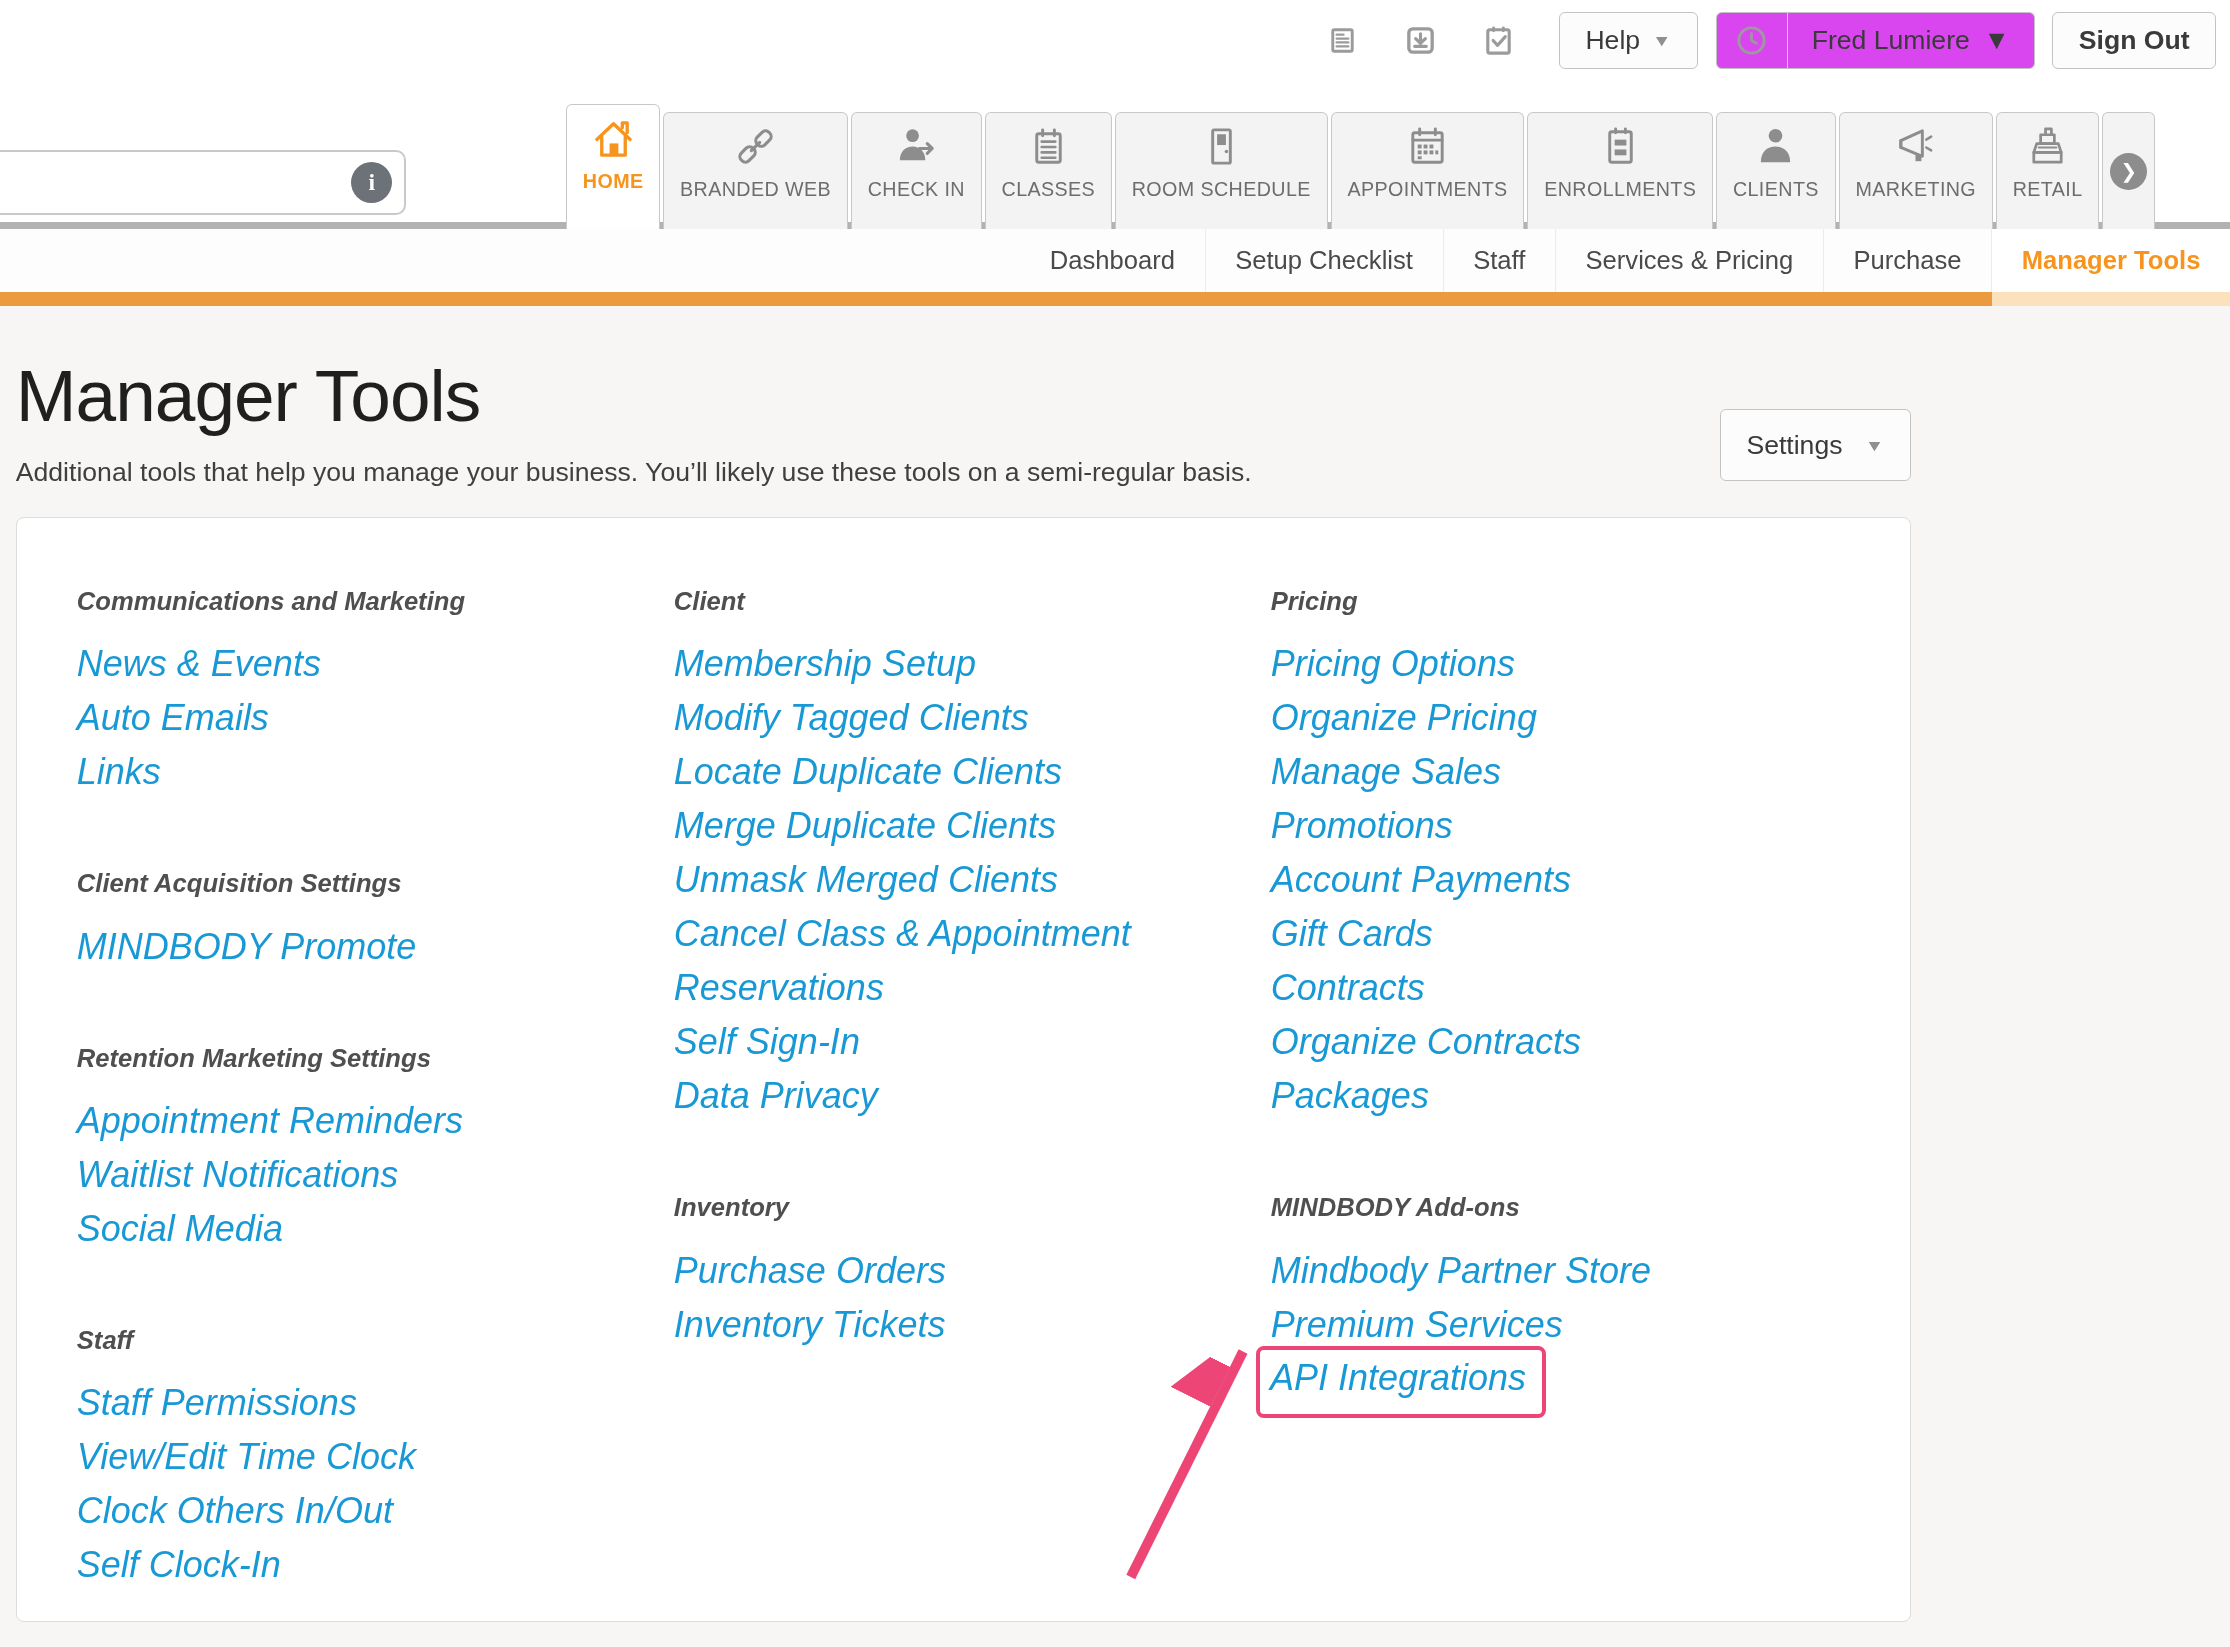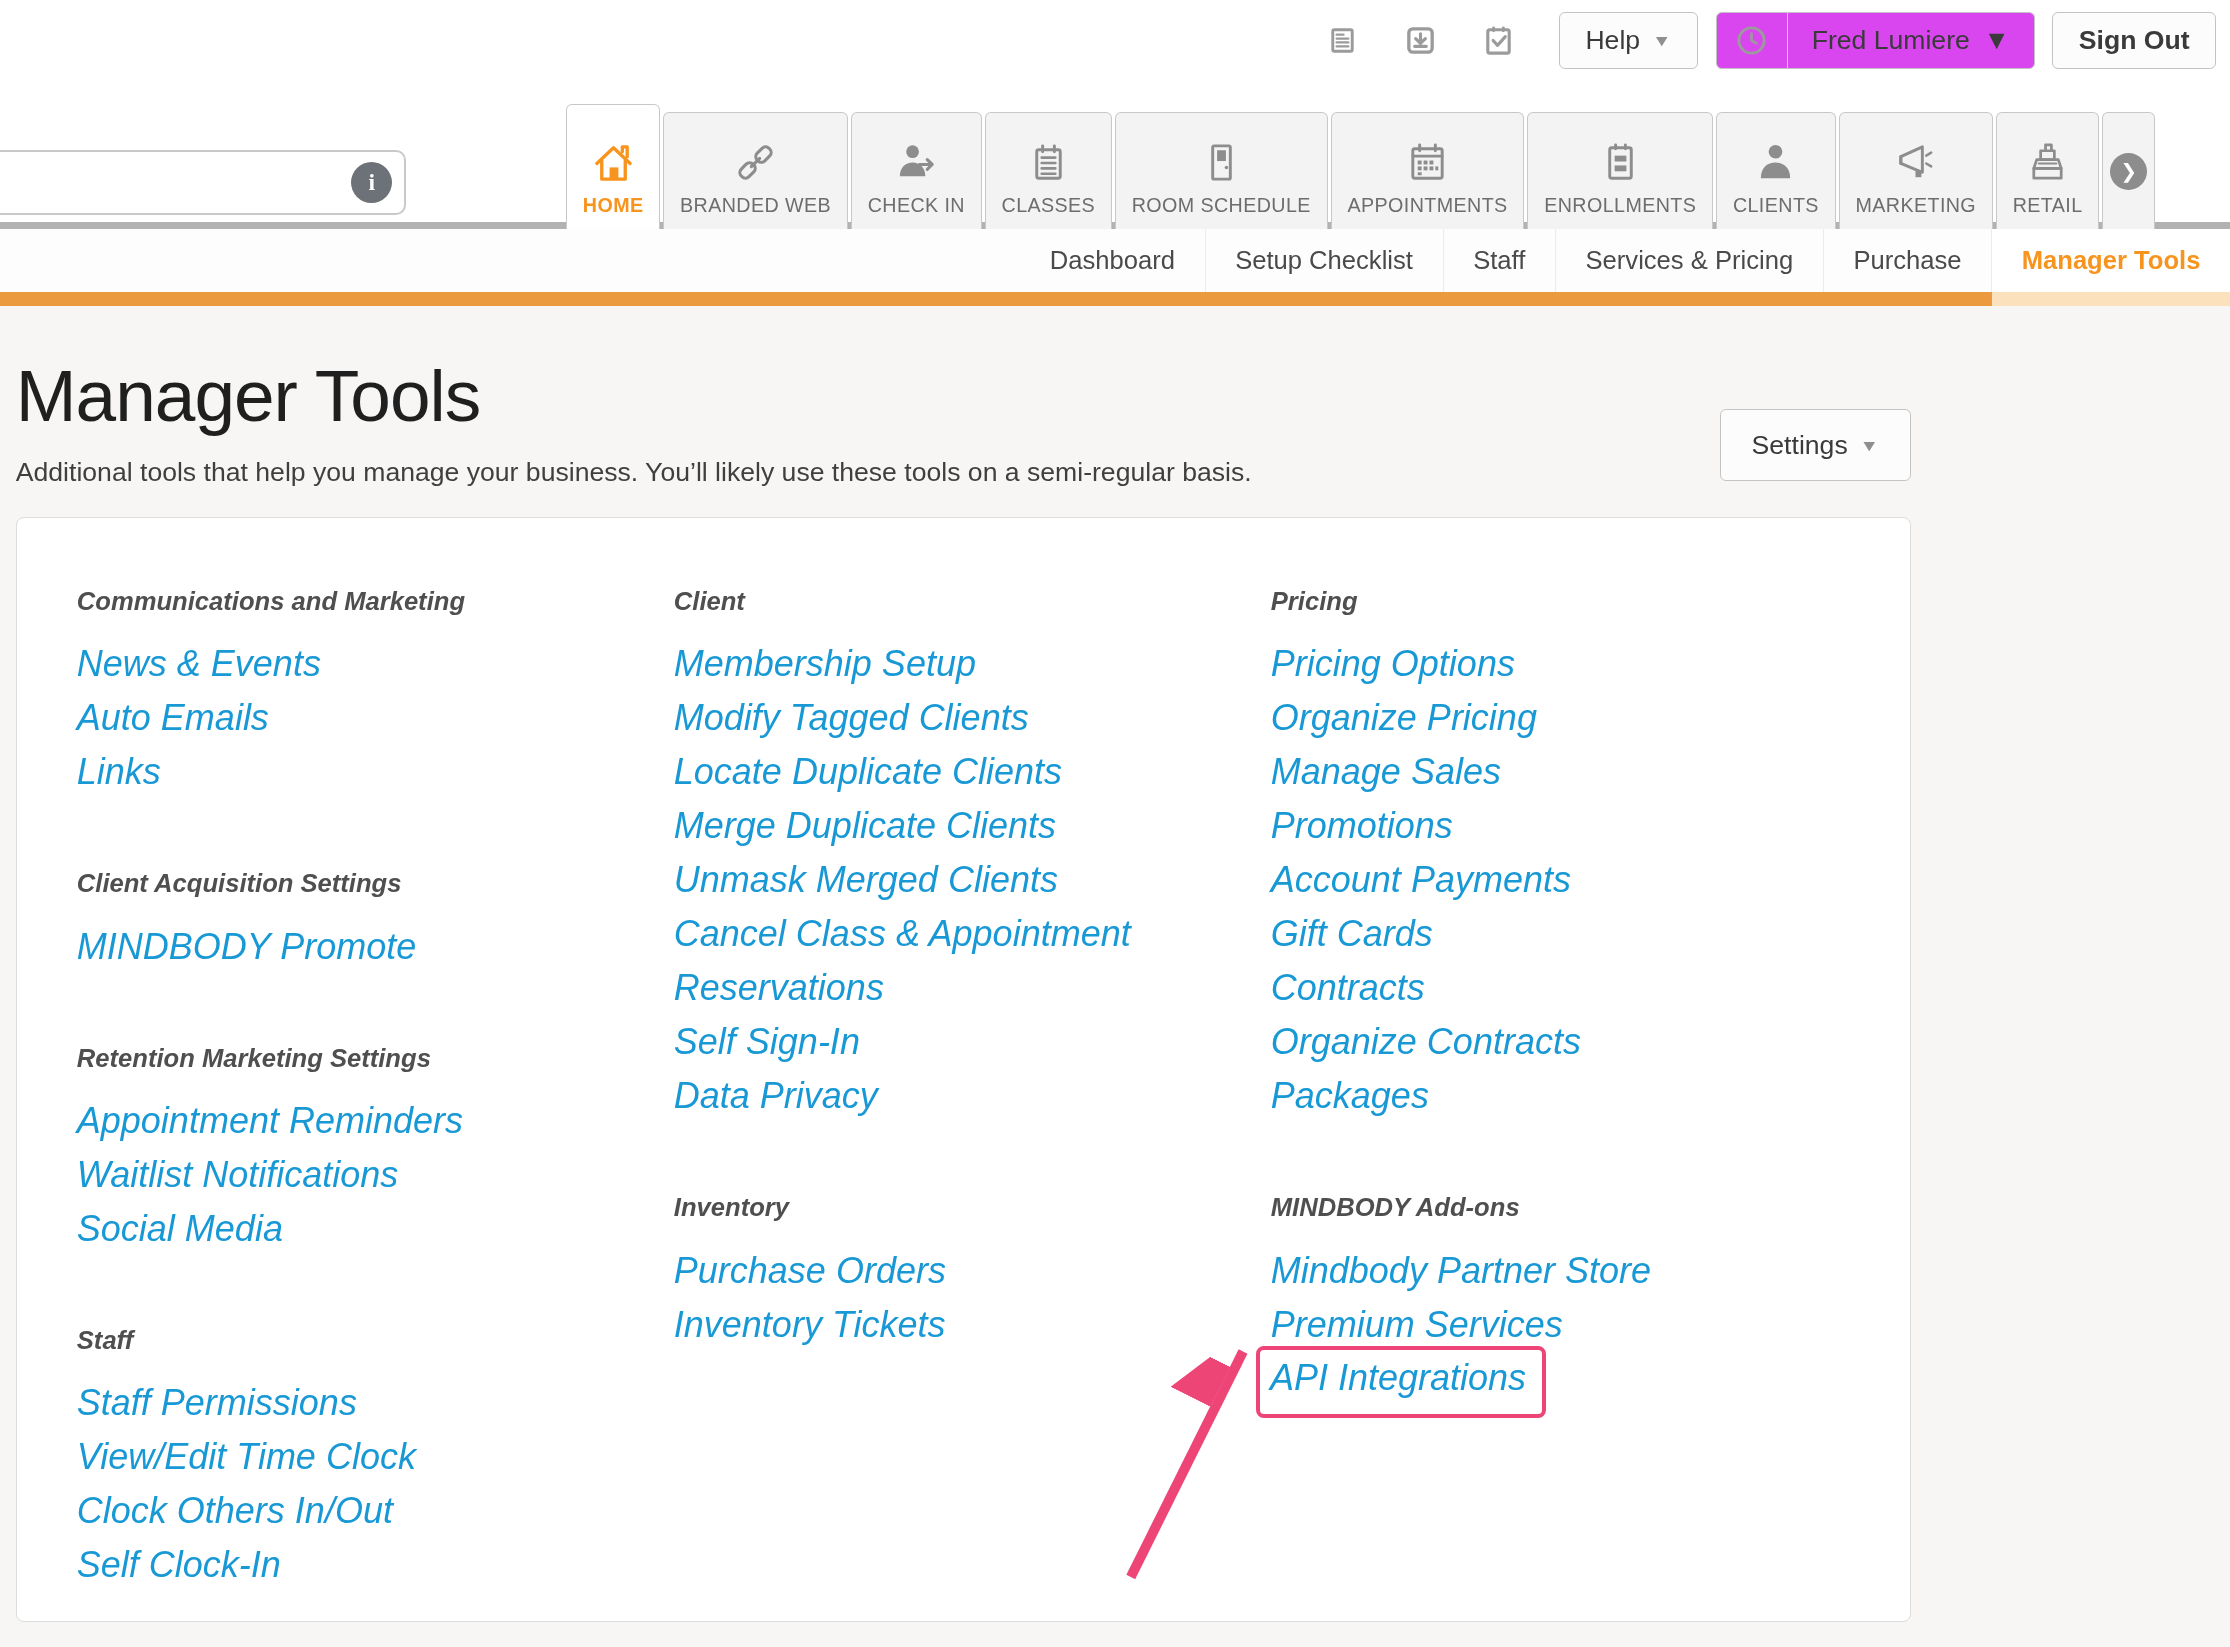--- a/index.html
+++ b/index.html
@@ -6,41 +6,41 @@
   body { font-family:"Liberation Sans", sans-serif; background:#e9e8e6; }
   .viewport { position:relative; width:2230px; height:1647px; background:#f7f6f4; overflow:hidden; }
 
   
   .header { position:absolute; top:0; left:0; width:2230px; height:229px; background:#fff; }
   .tabline { position:absolute; left:0; bottom:0; width:100%; height:6.9px; background:#b3b2b2; z-index:1; }
 
   .topbar { position:absolute; top:9.9px; right:13.8px; height:61px; display:flex; align-items:center; gap:17.7px; }
   .tb-icons { display:flex; align-items:center; gap:43px; margin-right:25.6px; }
   .tb-icons .ic { width:35px; height:35px; display:inline-flex; }
-  .btn { display:inline-flex; align-items:center; justify-content:center; gap:11.8px; height:57px;
+  .btn { display:inline-flex; align-items:center; justify-content:space-between; gap:11.8px; height:57px;
          background:#fcfcfc; border:1px solid #c3c3c3; border-radius:5.9px; font-size:26.6px; color:#3a3a3a;
          padding:0 25.6px; cursor:pointer; }
   .btn .chev { color:#8f8f8f; font-size:19.7px; transform:scaleY(0.8); }
   .user-group { display:inline-flex; align-items:stretch; height:57px; background:#d946ef;
                 border:1px solid #c3c3c3; border-radius:5.9px; overflow:hidden; }
   .user-group .clock-cell { display:flex; align-items:center; padding:0 17.7px; border-right:1px solid #d4d4d4; }
   .user-group .name-cell { display:flex; align-items:center; gap:13.8px; padding:0 23.6px; font-size:26.6px; color:#3a3a3a; }
   .signout { font-weight:bold; }
 
   .search-wrap { position:absolute; top:150px; left:-35px; width:441px; height:65px; background:#fff;
                  border:2px solid #c9c9c9; border-radius:9.9px; display:flex; align-items:center; }
   .search-input { flex:1; height:100%; border:none; outline:none; font-size:25.6px; padding:0 13.8px; background:transparent; }
   .info-badge { width:41px; height:41px; min-width:41px; border-radius:50%; background:#6d7278; color:#fff;
                 font-size:23.6px; font-weight:bold; display:flex; align-items:center; justify-content:center;
                 margin-right:11.8px; font-family:"Liberation Serif", serif; }
 
   .tabs { position:absolute; left:566px; bottom:0; display:flex; align-items:flex-end; z-index:2; }
   .tab { height:117px; background:#f4f3f3; border:1px solid #c8c8c8; border-bottom:none;
          border-radius:5.9px 5.9px 0 0; margin-right:3px; display:flex; flex-direction:column;
-         align-items:center; justify-content:flex-end; padding:9.9px 15.8px 11.8px; cursor:pointer; }
+         align-items:center; justify-content:flex-start; padding:9.9px 15.8px 11.8px; cursor:pointer; }
   .tab .t-ic { width:47px; height:47px; margin-bottom:7.9px; }
   .tab .t-label { font-size:19.7px; color:#6d6d6d; letter-spacing:0.4px; white-space:nowrap; }
   .tab.active { height:125px; background:#fff; z-index:3; position:relative; }
   .tab.active .t-label { color:#f7941d; font-weight:bold; }
   .tab.overflow { width:53px; align-items:center; justify-content:center; padding:0; }
   .chev-circle { width:37px; height:37px; border-radius:50%; background:#8d8d8d; color:#fff; font-size:19.7px;
                  display:flex; align-items:center; justify-content:center; }
 
   
   .subnav-row { position:absolute; top:229px; left:0; width:100%; height:63px; background:#fdfdfd; z-index:2; }

